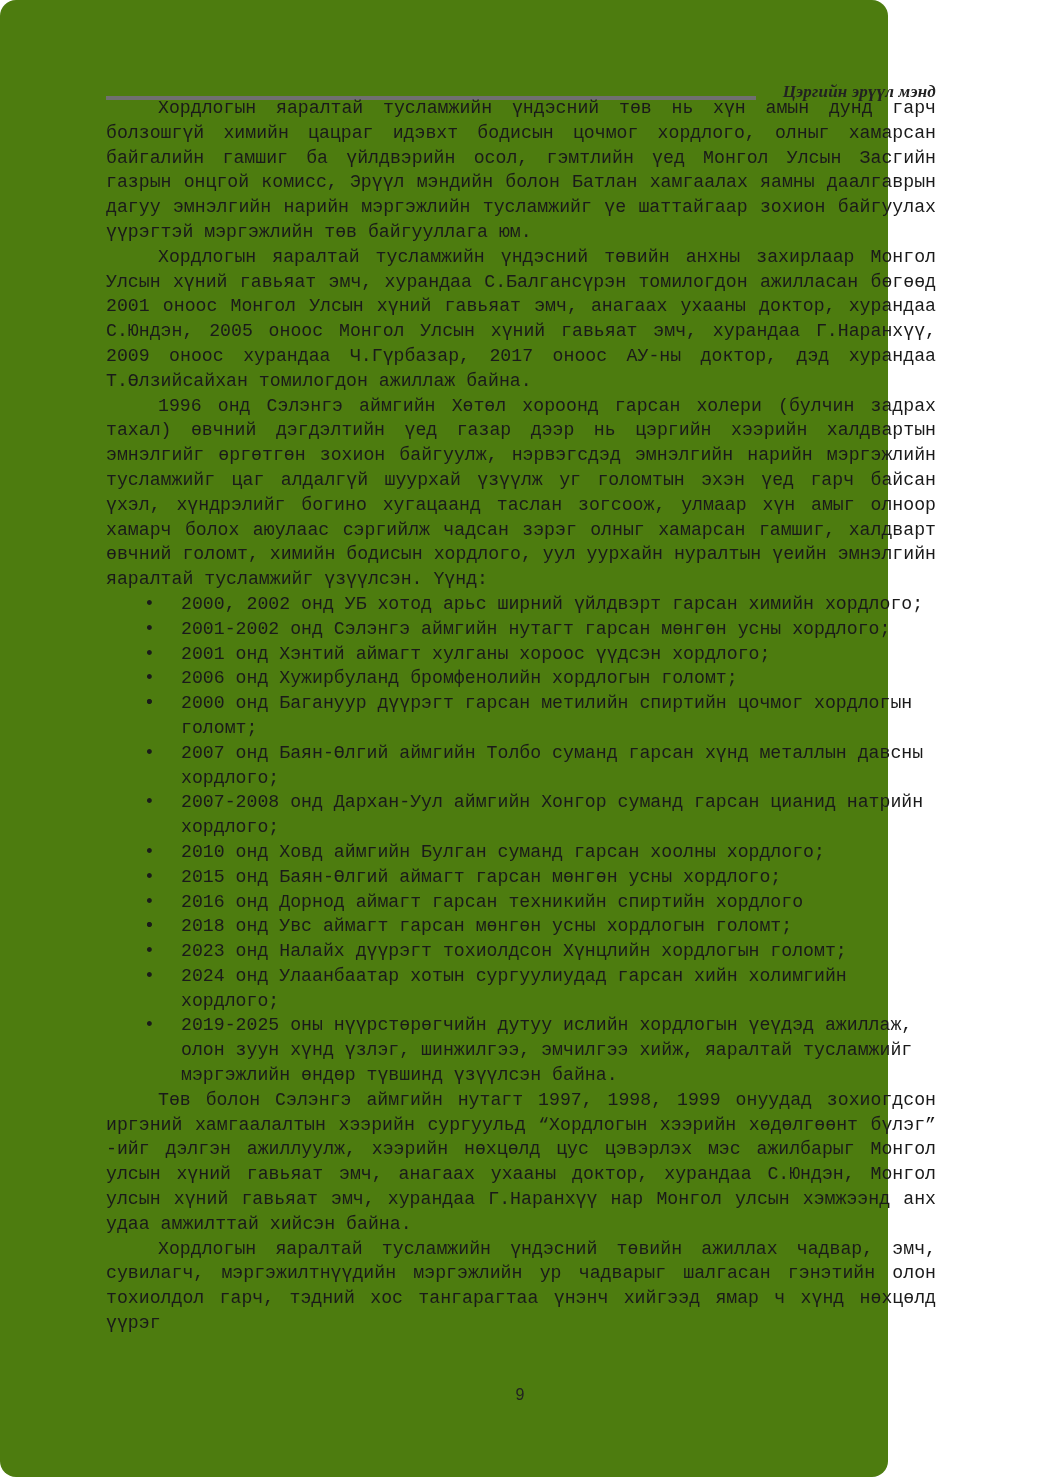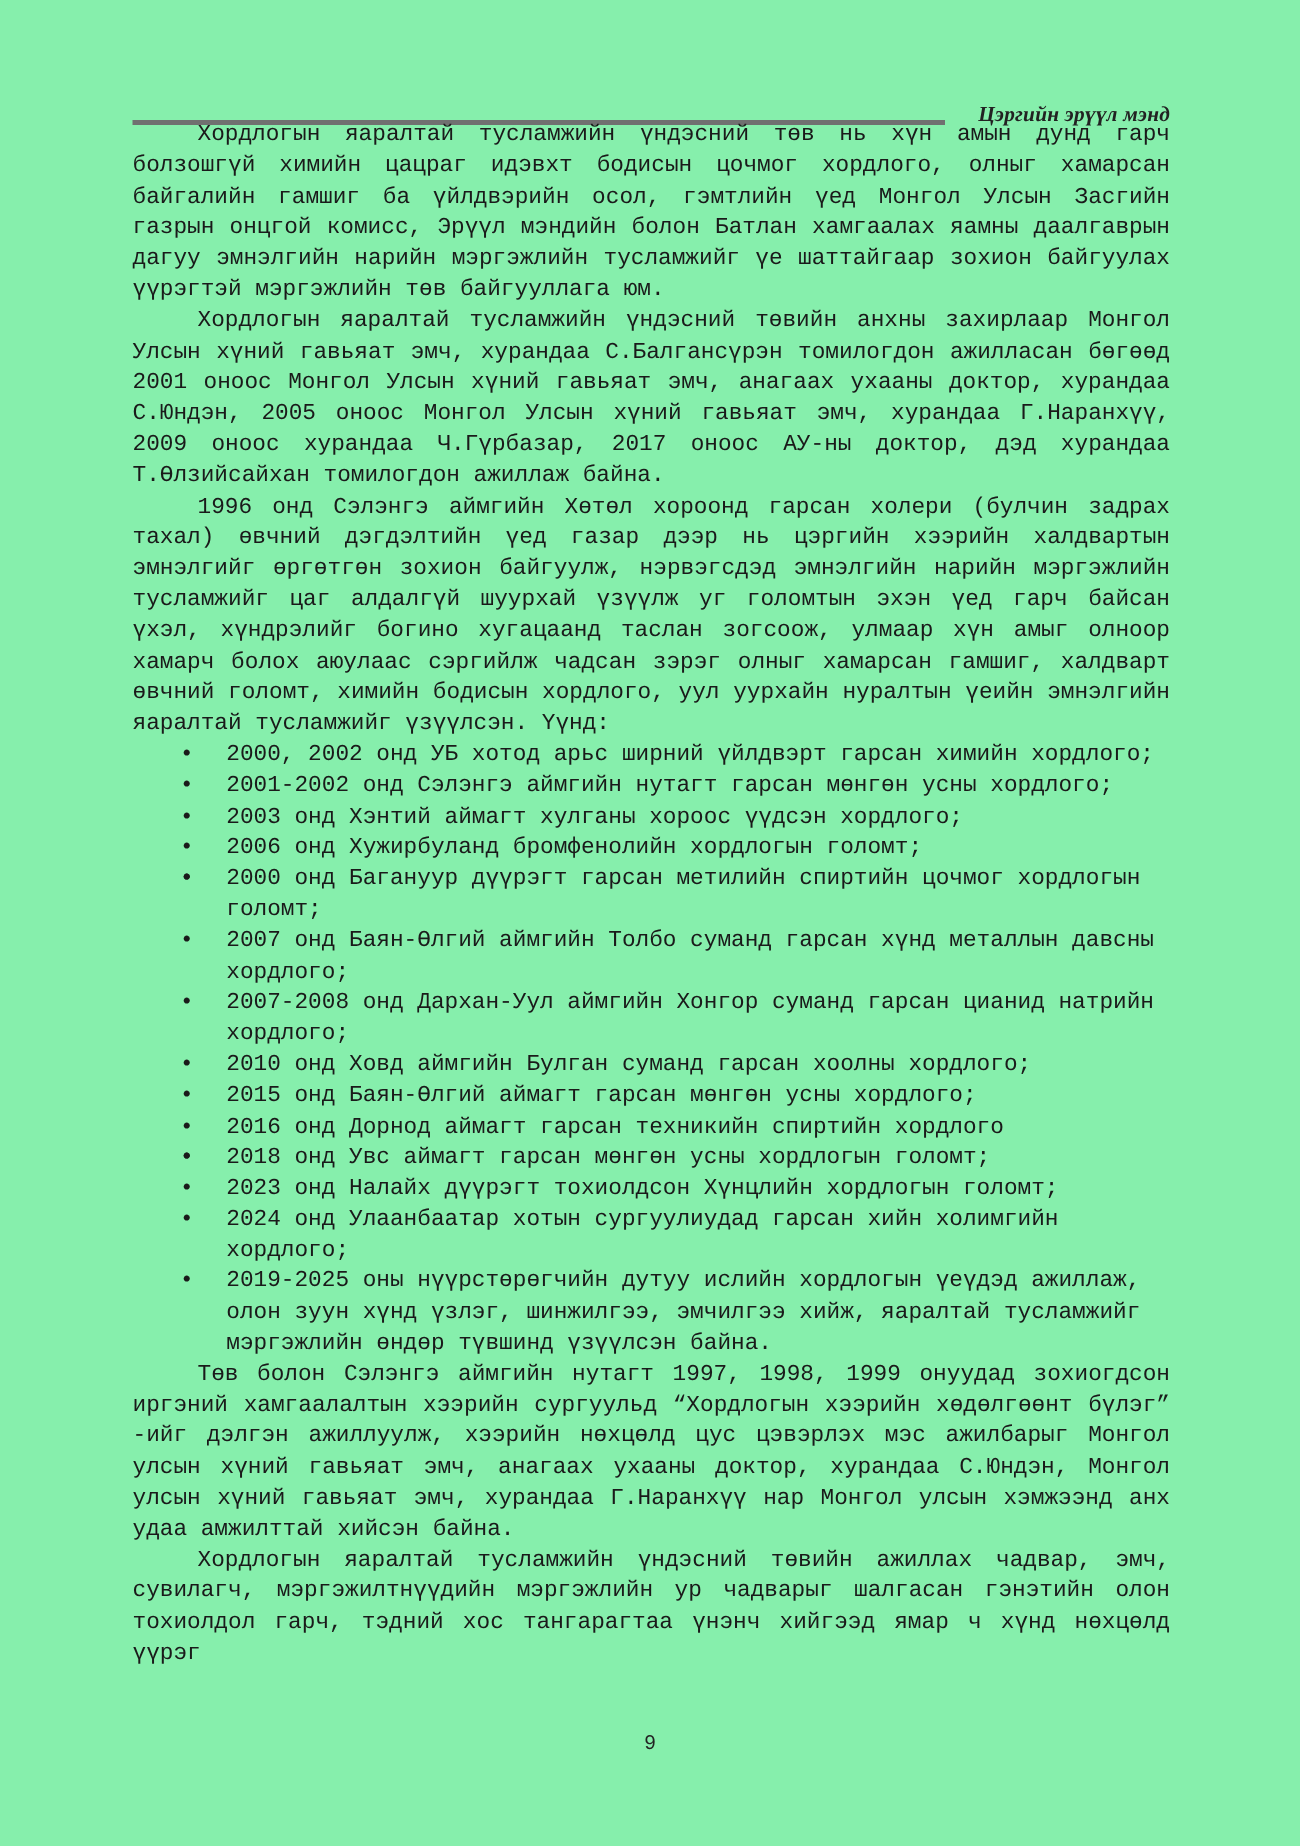--- a/index.html
+++ b/index.html
@@ -1,17 +1,17 @@
 <!DOCTYPE html>
 <html><head>
 <meta charset="utf-8">
 <style>
   html, body { margin: 0; padding: 0; background: #ffffff; }
   body { width: 1040px; height: 1477px; position: relative; overflow: hidden; }
-  .page { position: absolute; left: 0; top: 0; width: 1040px; height: 1477px; background: #86efac; }
+  .page { position: absolute; left: 0; top: 0; width: 888px; height: 1477px; background: #4d7c0f; border-radius: 16px; }
   .header { position: absolute; left: 106px; top: 80px; width: 830px; height: 30px; }
   .header-rule { position: absolute; left: 0; top: 16px; width: 650px; height: 4px; background: #707070; }
   .header-title { position: absolute; right: 0; top: 2px; font-family: "Liberation Serif", serif; font-style: italic; font-weight: bold; font-size: 17px; color: #222; letter-spacing: 0.2px; }
   .content { position: absolute; left: 106px; top: 96px; width: 830px; font-family: Liberation Mono, monospace; font-size: 18.2px; line-height: 24.8px; color: #1a1a1a; }
   .para { margin: 0; text-align: justify; text-indent: 52px; }
   .list { list-style: none; margin: 0; padding: 0; }
   .list li { position: relative; padding-left: 75px; margin: 0; text-align: left; }
   .bullet { position: absolute; left: 38px; top: 0; font-size: 18px; }
   .page-number { position: absolute; left: 0; width: 1040px; top: 1386px; text-align: center; font-family: "Liberation Sans", sans-serif; font-size: 16px; color: #222; }
 </style>
@@ -26,21 +26,21 @@
   </div>
 
   <div class="content">
     <p class="para">Хордлогын яаралтай тусламжийн үндэсний төв нь хүн амын дунд гарч болзошгүй химийн цацраг идэвхт бодисын цочмог хордлого, олныг хамарсан байгалийн гамшиг ба үйлдвэрийн осол, гэмтлийн үед Монгол Улсын Засгийн газрын онцгой комисс, Эрүүл мэндийн болон Батлан хамгаалах яамны даалгаврын дагуу эмнэлгийн нарийн мэргэжлийн тусламжийг үе шаттайгаар зохион байгуулах үүрэгтэй мэргэжлийн төв байгууллага юм.</p>
     <p class="para">Хордлогын яаралтай тусламжийн үндэсний төвийн анхны захирлаар Монгол Улсын хүний гавьяат эмч, хурандаа С.Балгансүрэн томилогдон ажилласан бөгөөд 2001 оноос Монгол Улсын хүний гавьяат эмч, анагаах ухааны доктор, хурандаа С.Юндэн, 2005 оноос Монгол Улсын хүний гавьяат эмч, хурандаа Г.Наранхүү, 2009 оноос хурандаа Ч.Гүрбазар, 2017 оноос АУ-ны доктор, дэд хурандаа Т.Өлзийсайхан томилогдон ажиллаж байна.</p>
     <p class="para">1996 онд Сэлэнгэ аймгийн Хөтөл хороонд гарсан холери (булчин задрах тахал) өвчний дэгдэлтийн үед газар дээр нь цэргийн хээрийн халдвартын эмнэлгийг өргөтгөн зохион байгуулж, нэрвэгсдэд эмнэлгийн нарийн мэргэжлийн тусламжийг цаг алдалгүй шуурхай үзүүлж уг голомтын эхэн үед гарч байсан үхэл, хүндрэлийг богино хугацаанд таслан зогсоож, улмаар хүн амыг олноор хамарч болох аюулаас сэргийлж чадсан зэрэг олныг хамарсан гамшиг, халдварт  өвчний голомт, химийн бодисын хордлого, уул уурхайн нуралтын үеийн эмнэлгийн яаралтай тусламжийг үзүүлсэн. Үүнд:</p>
 
     <ul class="list">
       <li><span class="bullet">•</span><span>2000, 2002 онд УБ хотод арьс ширний үйлдвэрт гарсан химийн хордлого;</span></li>
       <li><span class="bullet">•</span><span>2001-2002 онд Сэлэнгэ аймгийн нутагт гарсан мөнгөн усны хордлого;</span></li>
-      <li><span class="bullet">•</span><span>2003 онд Хэнтий аймагт хулганы хороос үүдсэн хордлого;</span></li>
+      <li><span class="bullet">•</span><span>2001 онд Хэнтий аймагт хулганы хороос үүдсэн хордлого;</span></li>
       <li><span class="bullet">•</span><span>2006 онд Хужирбуланд бромфенолийн хордлогын голомт;</span></li>
       <li><span class="bullet">•</span></li>
       <li><span class="bullet">•</span><span>2000 онд Багануур дүүрэгт гарсан метилийн спиртийн цочмог  хордлогын голомт;</span></li>
       <li><span class="bullet">•</span><span>2007 онд Баян-Өлгий аймгийн Толбо суманд гарсан хүнд металлын давсны хордлого;</span></li>
       <li><span class="bullet">•</span><span>2007-2008 онд Дархан-Уул аймгийн Хонгор суманд гарсан цианид натрийн хордлого;</span></li>
       <li><span class="bullet">•</span><span>2010 онд Ховд аймгийн Булган суманд гарсан хоолны хордлого;</span></li>
       <li><span class="bullet">•</span><span>2015 онд Баян-Өлгий аймагт гарсан мөнгөн усны хордлого;</span></li>
       <li><span class="bullet">•</span><span>2016 онд Дорнод аймагт гарсан техникийн спиртийн хордлого</span></li>
       <li><span class="bullet">•</span></li>
       <li><span class="bullet">•</span><span>2018 онд Увс аймагт гарсан мөнгөн усны хордлогын голомт;</span></li>

